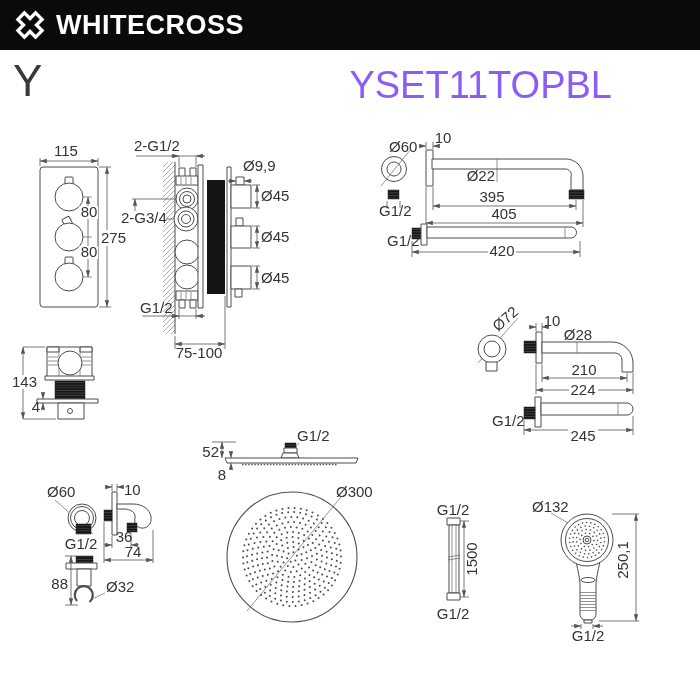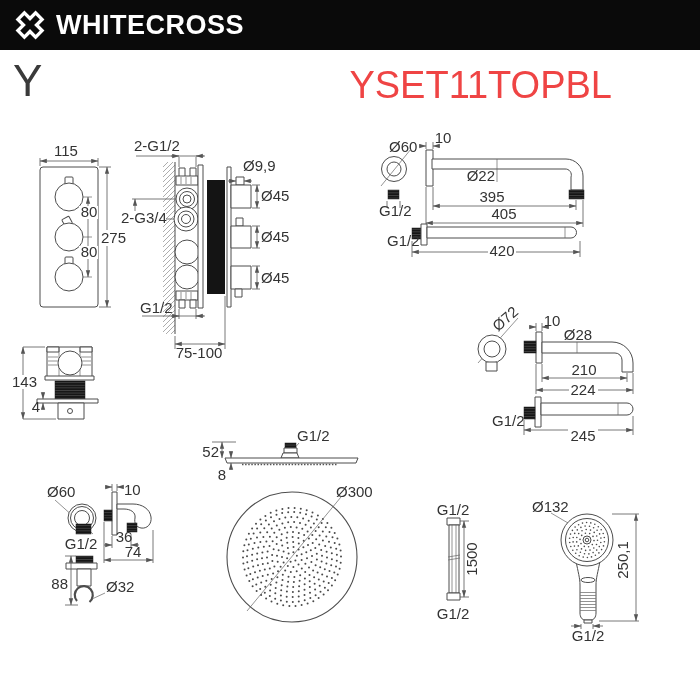--- a/index.html
+++ b/index.html
@@ -3,21 +3,21 @@
 <meta charset="utf-8">
 <style>
   html,body{margin:0;padding:0;background:#fff;width:700px;height:700px;overflow:hidden;
     font-family:"Liberation Sans",sans-serif;}
   .page{position:relative;width:624px;height:700px;background:#fff;}
   .hdr{position:absolute;left:0;top:0;width:700px;height:50px;background:#0a0a0a;
     display:flex;align-items:center;}
   .hdr .logo{margin-left:10px;}
   .brand{color:#fff;font-size:27px;font-weight:600;letter-spacing:.5px;margin-left:6px;}
   .series{position:absolute;left:13px;top:56px;font-size:44px;color:#3a3a3a;}
-  .model{position:absolute;right:12px;top:64px;font-size:38px;color:#ef4444;}
+  .model{position:absolute;right:12px;top:64px;font-size:38px;color:#8b5cf6;}
   svg.draw{position:absolute;left:0;top:0;}
   .fil{fill:#fff;stroke:#4d4d4d;stroke-width:1;stroke-linejoin:round;}
   .ln{fill:none;stroke:#4d4d4d;stroke-width:1;}
   .thin{fill:none;stroke:#666;stroke-width:.7;}
   .dim{fill:none;stroke:#555;stroke-width:.8;}
   .blk{fill:url(#thr);stroke:#1c1c1c;stroke-width:.5;}
   .solid{fill:#141414;stroke:none;}
   .t{font-size:15px;fill:#333;}
   .tm{text-anchor:middle;}
   .te{text-anchor:end;}

